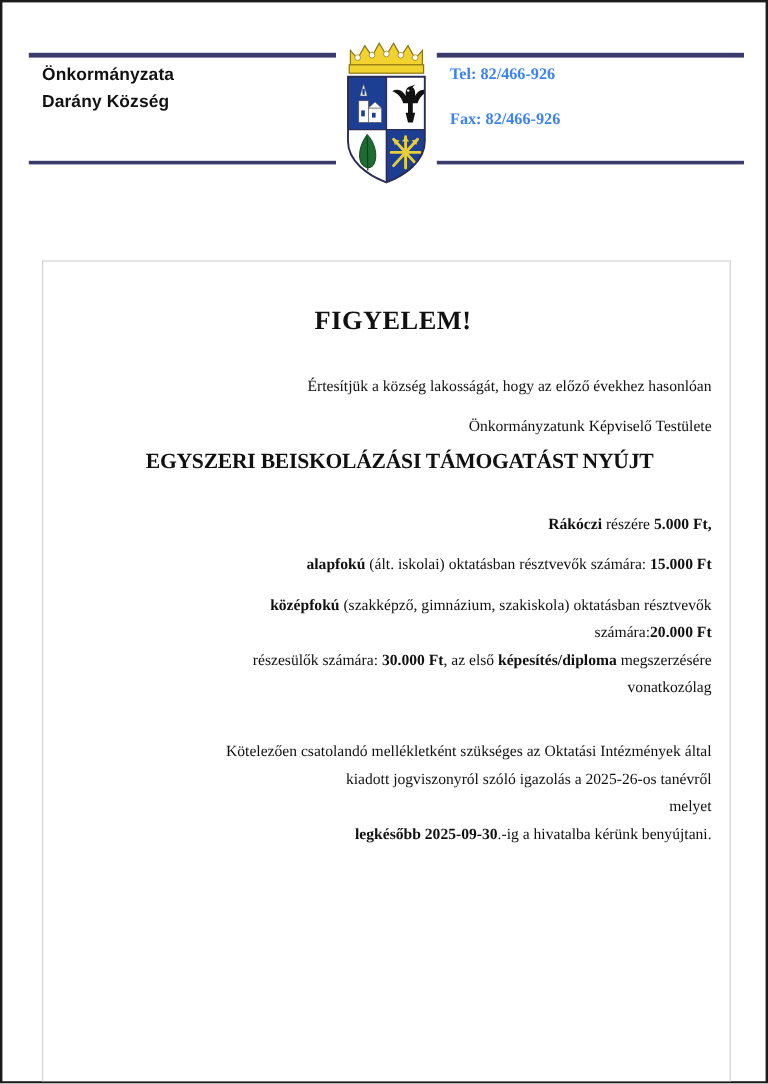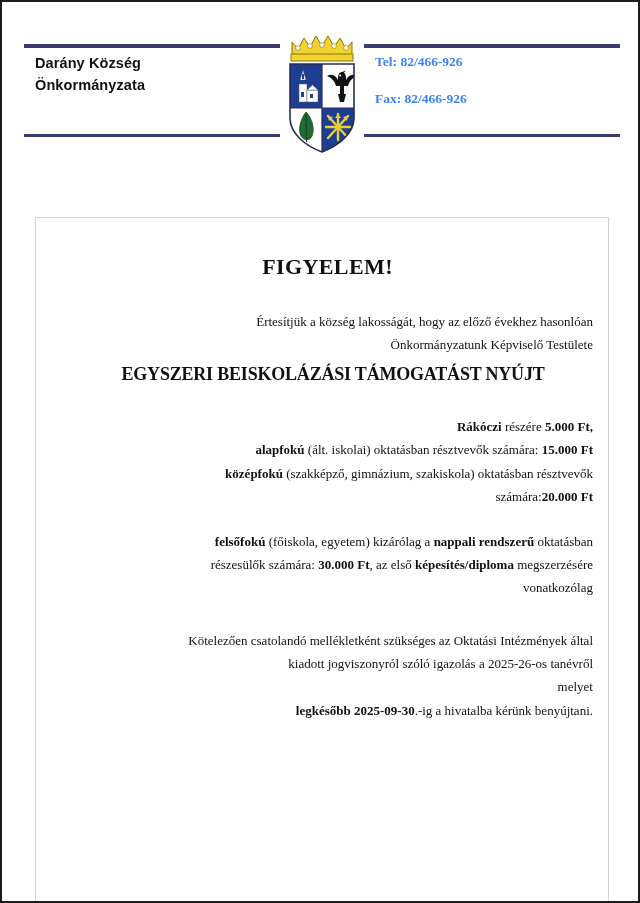--- a/index.html
+++ b/index.html
@@ -92,21 +92,21 @@
     margin: 14px 0 0 0;
   }
   .para {
     text-align: right;
     font-size: 13px;
     line-height: 1.78;
     margin: 0;
   }
   .para.gap-lg  { margin-top: 30px; }
   .para.gap-md  { margin-top: 22px; }
-  .para.gap-sm  { }
+  .para.gap-sm  { margin-top: 10px; }
   .headline {
     text-align: center;
     font-weight: bold;
     font-size: 18px;
     letter-spacing: -0.2px;
     margin: 8px 0 0 11px;
     white-space: nowrap;
   }
   .para b { font-weight: bold; }
 </style>
@@ -116,22 +116,22 @@
 <div id="page">
 
   <div class="letterhead">
 
     <div class="rule top-left"></div>
     <div class="rule top-right"></div>
     <div class="rule bot-left"></div>
     <div class="rule bot-right"></div>
 
     <div class="address-block">
+      <div>Önkormányzata</div>
       <div>Darány Község</div>
-      <div>Önkormányzata</div>
     </div>
 
     <div class="contact-block">
       <div class="line">Tel: 82/466-926</div>
       <div class="line">Fax: 82/466-926</div>
     </div>
 
     <div class="crest">
       <svg viewBox="0 0 84 128" width="84" height="128" aria-hidden="true">
 
@@ -218,23 +218,20 @@
       <b>alapfokú</b><span> (ált. iskolai) oktatásban résztvevők számára: </span><b>15.000 Ft</b>
     </div>
 
     <div class="para gap-sm">
       <b>középfokú</b><span> (szakképző, gimnázium, szakiskola) oktatásban résztvevők</span>
     </div>
     <div class="para">
       <span>számára:</span><b>20.000 Ft</b>
     </div>
 
-    <div class="para gap-md">
-      <b>felsőfokú</b><span> (főiskola, egyetem) kizárólag a </span><b>nappali rendszerű</b><span> oktatásban</span>
-    </div>
     <div class="para">
       <span>részesülők számára: </span><b>30.000 Ft</b><span>, az első </span><b>képesítés/diploma</b><span> megszerzésére</span>
     </div>
     <div class="para">vonatkozólag</div>
 
     <div class="para gap-lg">Kötelezően csatolandó mellékletként szükséges az Oktatási Intézmények által</div>
     <div class="para">kiadott jogviszonyról szóló igazolás a 2025-26-os tanévről</div>
     <div class="para">melyet</div>
 
     <div class="para">

